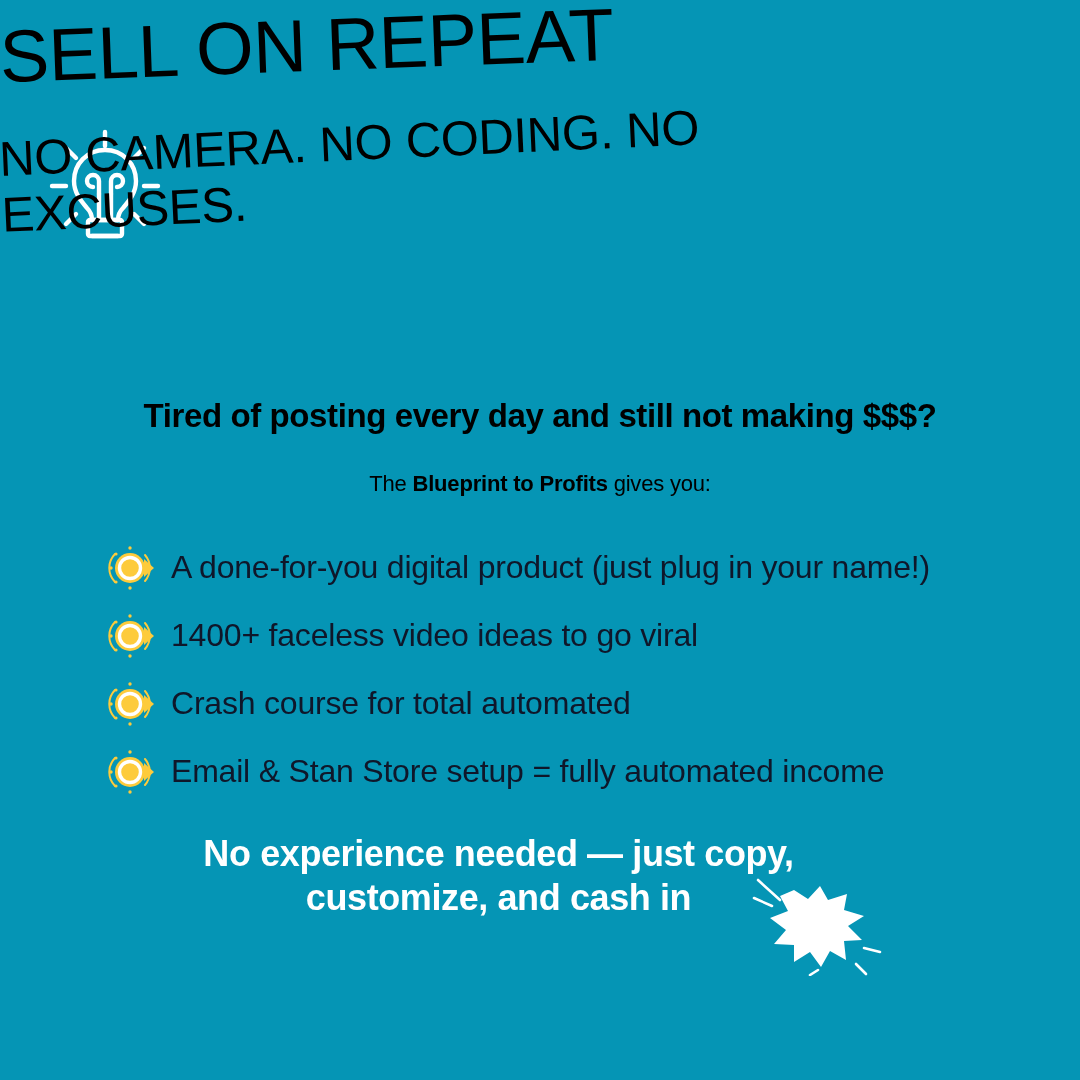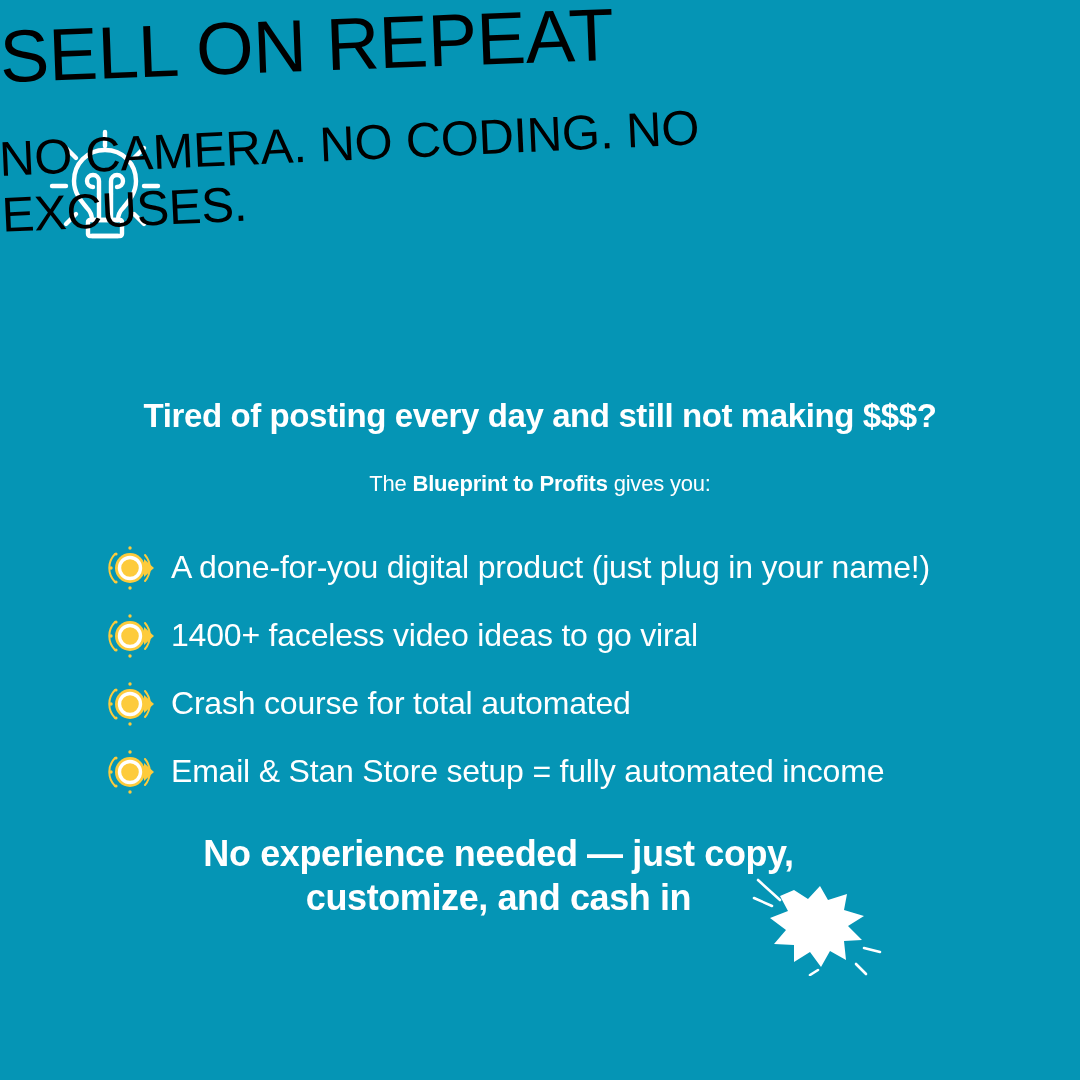--- a/index.html
+++ b/index.html
@@ -48,21 +48,21 @@
     letter-spacing:-0.3px;
     padding-bottom:3px;
   }
 
   
   #subhead-block {
     position:absolute;
     left:0; top:398px;
     width:1080px;
     text-align:center;
-    color:#ffffff;
+    color:#000000;
   }
 
   #hook-line {
     font-size:33px;
     font-weight:bold;
     letter-spacing:-0.4px;
     line-height:1.1;
   }
 
   #promise-line {
@@ -89,21 +89,21 @@
     margin-bottom:0px;
   }
 
   .benefit-bullet {
     flex:0 0 auto;
     width:52px; height:52px;
     margin-right:15px;
   }
 
   .benefit-text {
-    color:#ffffff;
+    color:#0f172a;
     font-size:32px;
     font-weight:normal;
     letter-spacing:-0.2px;
     line-height:1.1;
     white-space:nowrap;
   }
 
   
   #cta-block {
     position:absolute;

